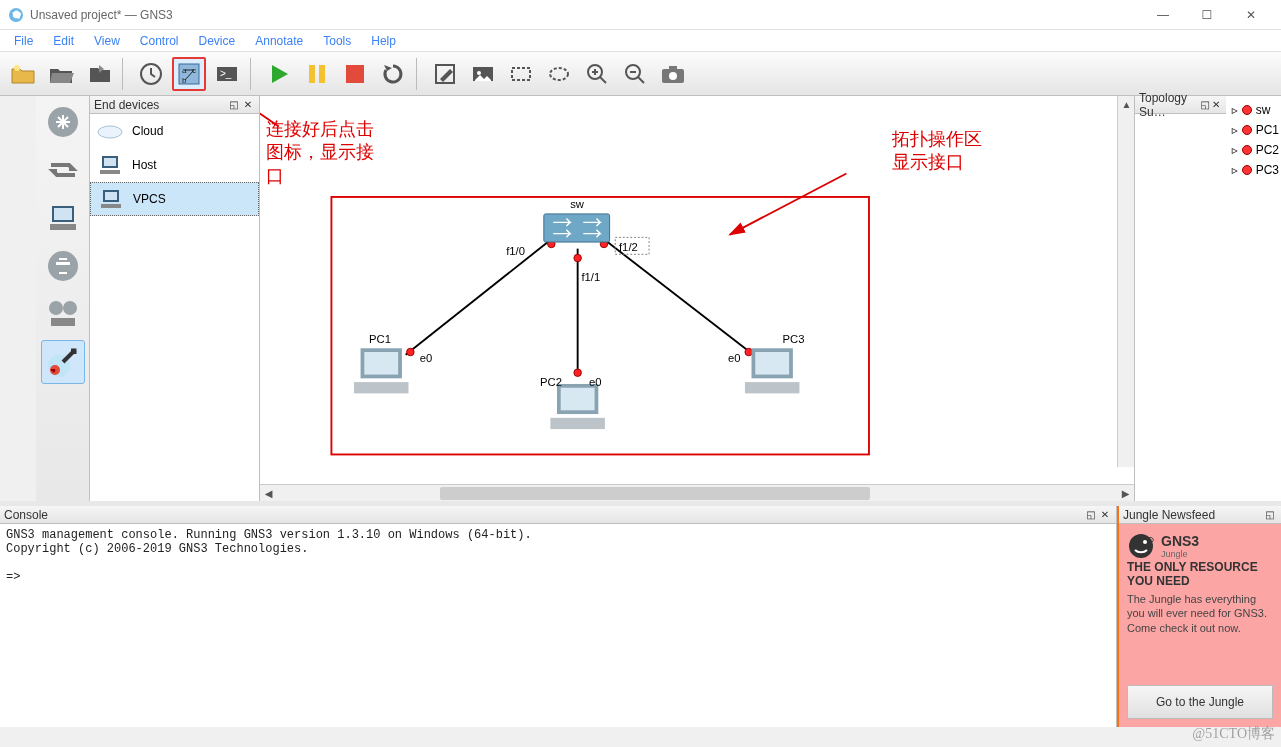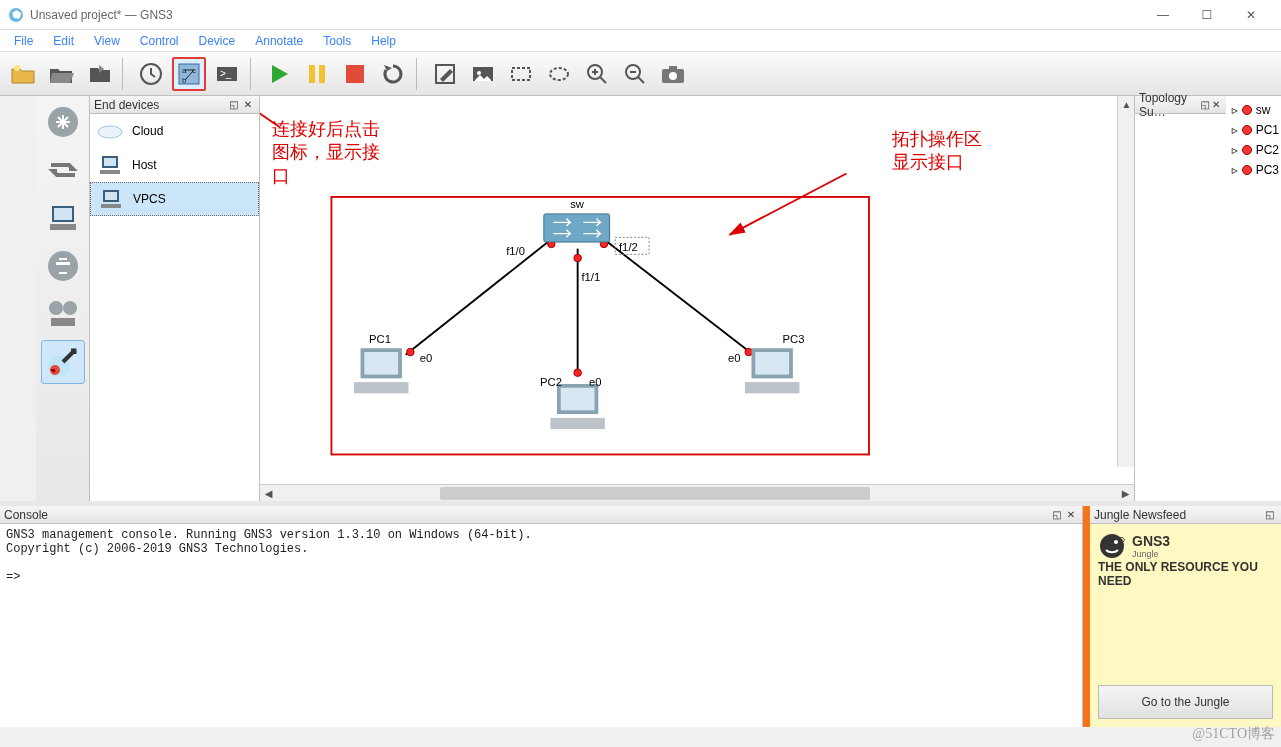--- a/index.html
+++ b/index.html
@@ -35,21 +35,21 @@
 .scroll-h .arrow{position:absolute;top:0;width:17px;height:17px;display:flex;align-items:center;justify-content:center;color:#555;font-size:10px;}
 .scroll-v { position:absolute; top:0; right:0; width:17px; bottom:17px; background:#f0f0f0; border-left:1px solid #ccc; }
 .scroll-v .arrow{width:17px;height:17px;display:flex;align-items:center;justify-content:center;color:#555;font-size:10px;}
 .topo-panel { width: 146px; background: #fff; display:flex; flex-direction:row; }
 .topo-list { flex:1; padding:4px 2px; font-size:12px; }
 .topo-item { display:flex; align-items:center; height:20px; gap:4px; padding-left:4px;}
 .status-dot { width:10px; height:10px; border-radius:50%; background:#f33; border:1px solid #900;}
 .bottom { display:flex; height: 226px; border-top: 5px solid #e8e8e8;}
 .console-panel { flex:1; background:#fff; border-right:1px solid #bfbfbf; display:flex; flex-direction:column; }
 .console-body { flex:1; background:#fff; padding:4px 6px; font-family:"SimSun","Courier New",monospace; font-size:12px; color:#222; white-space:pre-wrap; overflow:auto; }
-.newsfeed { width:198px; background:#fef9c3; display:flex; flex-direction:column; border-left:7px solid #f97316;}
+.newsfeed { width:164px; background:#fca5a5; display:flex; flex-direction:column; border-left:2px solid #f97316;}
 .news-body { flex:1; padding:8px; font-size:11px; color:#333; display:flex; flex-direction:column; }
 .news-logo { display:flex; align-items:center; gap:6px; }
 .news-title { font-weight:bold; font-size:12px; margin-bottom:4px; }
 .news-text { font-size:11px; color:#444; line-height:1.3; }
 .news-btn { margin-top:auto; height:34px; background:linear-gradient(#f6f6f6,#e0e0e0); border:1px solid #bbb; display:flex; align-items:center; justify-content:center; font-size:12px; font-weight:normal; }
 .watermark { position:absolute; right:6px; bottom:4px; font-size:14px; color:rgba(0,0,0,0.35); font-family:"Microsoft YaHei"; }
 </style>
 </head>
 <body>
 
@@ -329,21 +329,21 @@
       <text x="342" y="184" font-family="monospace" font-size="12">f1/1</text>
       <rect x="378" y="138" width="36" height="18" fill="none" stroke="#777" stroke-dasharray="2 2"></rect>
           <text x="382" y="152" font-family="monospace" font-size="12">f1/2</text>
       <text x="170" y="271" font-family="monospace" font-size="12">e0</text>
       <text x="350" y="296" font-family="monospace" font-size="12">e0</text>
       <text x="498" y="271" font-family="monospace" font-size="12">e0</text>
 
       <path d="M20 20 L-18 -6" stroke="#d00" stroke-width="2" marker-end="url(#arr)"></path>
       <path d="M624 70 L500 135" stroke="#d00" stroke-width="2" marker-end="url(#arr)"></path>
     </svg>
-    <div class="anno" style="left:12px; top:22px;">连接好后点击
+    <div class="anno" style="left:6px; top:22px;">连接好后点击
 图标，显示接
 口</div>
     <div class="anno" style="left:632px; top:32px;">拓扑操作区
 显示接口</div>
     </div>
     <div class="scroll-h">
       <div class="arrow" style="left:0">◀</div>
         <div class="thumb"></div>
         <div class="arrow" style="right:0">▶</div>
     </div>
@@ -407,18 +407,19 @@
             <circle cx="18" cy="10" r="2" fill="#fff"></circle>
             <path d="M8 18c3 3 9 3 12 0" stroke="#fff" stroke-width="2" fill="none"></path>
             <path d="M22 6c3-2 6 2 3 4" stroke="#333" fill="none"></path>
           </svg>
         <div>
             <div style="font-weight:bold;font-size:14px">GNS3</div>
             <div style="font-size:9px;color:#666">Jungle</div>
           </div>
       </div>
       <div class="news-title">THE ONLY RESOURCE YOU NEED</div>
+      <div class="news-text">The Jungle has everything you will ever need for GNS3. Come check it out now.</div>
       <div class="news-btn">Go to the Jungle</div>
     </div>
   </div>
 </div>
 
 <div class="watermark">@51CTO博客</div>
 
 </body></html>

